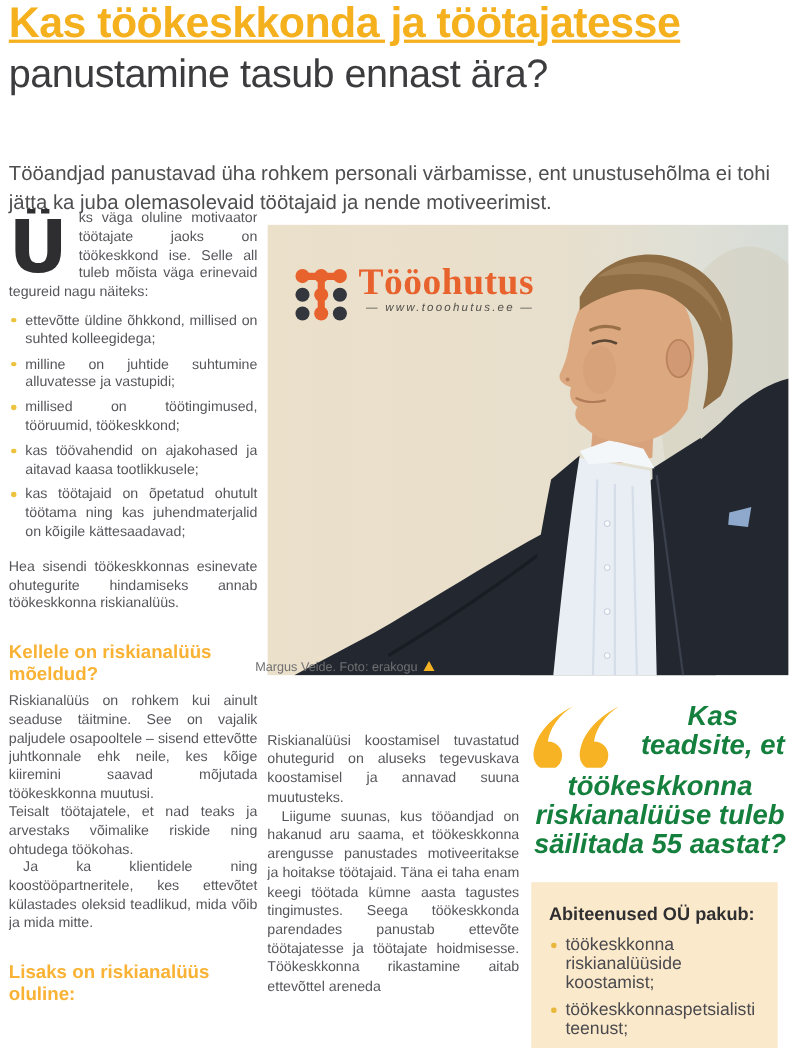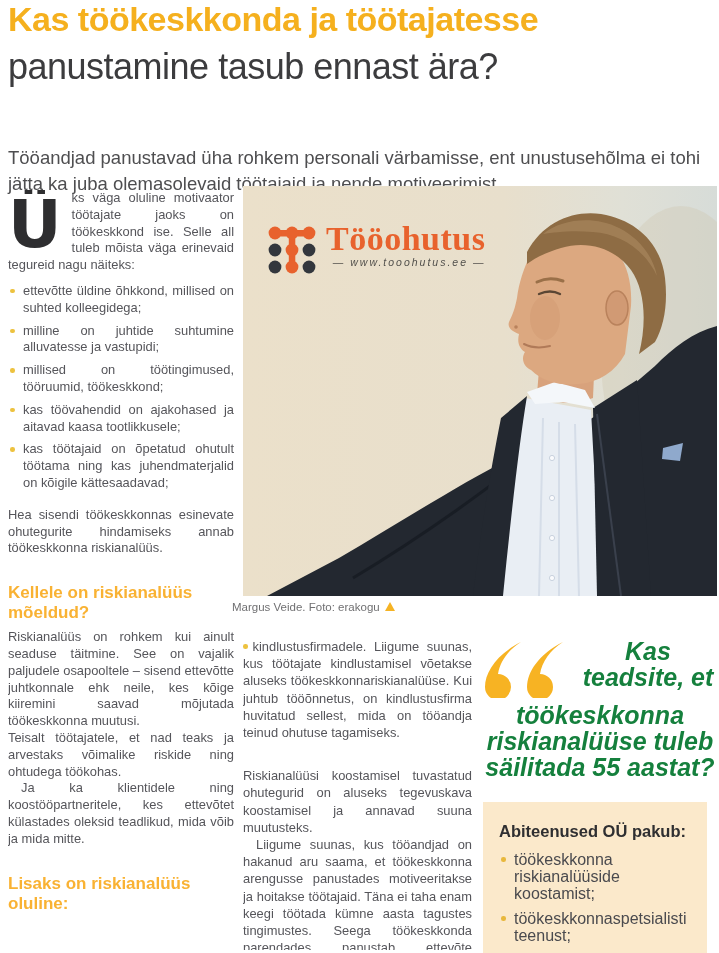--- a/index.html
+++ b/index.html
@@ -1,21 +1,21 @@
 <!DOCTYPE html>
 <html lang="et"><head>
 <meta charset="utf-8">
 <style>
   html,body{margin:0;padding:0;background:#ffffff;}
   .page{position:relative;width:719px;height:953px;background:#fff;overflow:hidden;
         font-family:"Liberation Sans",sans-serif;color:#55555A;}
   .abs{position:absolute;}
 
   
-  .h-line1{left:8px;top:0px;font-size:34px;font-weight:800;color:#F5B01E;letter-spacing:-0.5px;white-space:nowrap;}
+  .h-line1{left:8px;top:0px;font-size:39px;font-weight:800;color:#F5B01E;letter-spacing:-0.5px;white-space:nowrap;text-decoration:underline;}
   .h-line2{left:8px;top:46px;font-size:36px;font-weight:400;color:#3C3C3E;letter-spacing:-0.5px;white-space:nowrap;}
   .lede{left:8px;top:103px;width:704px;font-size:18.5px;line-height:26px;color:#4E4E50;margin-top:42px;}
 
   
   .col{font-size:12.9px;line-height:16.8px;text-align:justify;}
   .col-left{left:8px;top:190px;width:226px;height:760px;overflow:hidden;}
   .col-mid{left:243px;top:638px;width:229px;height:312px;overflow:hidden;line-height:17.2px;}
   .col-right{left:483px;top:638px;width:234px;}
 
   .dropcap{float:left;font-size:66px;line-height:62px;font-weight:700;color:#2E2E30;
@@ -29,21 +29,21 @@
                         border-radius:50%;background:#EDC23F;}
 
   .sec-heading{color:#F9B233;font-size:17px;line-height:20px;font-weight:700;text-align:left;}
   .w-narrow{width:185px;}
 
   .inline-dot{display:inline-block;width:4.5px;height:4.5px;border-radius:50%;background:#EDC23F;
               margin:0 5px 2px 0;vertical-align:middle;}
   .indent{text-indent:13px;}
 
   
-  .photo{left:243px;top:186px;width:474px;height:410px;overflow:hidden;}
+  .photo{left:243px;top:204px;width:474px;height:410px;overflow:hidden;}
   .photo svg{display:block;}
   .logo{position:absolute;left:24px;top:36px;display:flex;align-items:flex-start;}
   .logo-dots{width:50px;height:50px;margin-right:9px;margin-top:3px;}
   .logo-name{font-family:"Liberation Serif",serif;font-weight:700;font-size:34px;line-height:34px;
              color:#E8622D;letter-spacing:0.5px;}
   .logo-url{font-size:10.5px;letter-spacing:2px;color:#52504C;margin-top:0;text-align:right;font-style:italic;}
 
   .caption{left:232px;top:601px;width:462px;font-size:11.5px;color:#707072;}
   .tri{display:inline-block;width:0;height:0;border-left:5px solid transparent;
        border-right:5px solid transparent;border-bottom:9px solid #F5B324;margin-left:5px;}
@@ -152,21 +152,20 @@
       </svg>
       <div>
         <div class="logo-name">Tööohutus</div>
         <div class="logo-url">—  www.tooohutus.ee  —</div>
       </div>
     </div>
   </div>
   <div class="abs caption"><span>Margus Veide. Foto: erakogu</span><span class="tri"></span></div>
 
   <div class="abs col col-mid">
-    <p><span class="inline-dot"></span><span>kindlustusfirmadele. Liigume suunas, kus töötajate kindlustamisel võetakse aluseks töökeskkonnariskianalüüse. Kui juhtub tööõnnetus, on kindlustusfirma huvitatud sellest, mida on tööandja teinud ohutuse tagamiseks.</span></p>
     <div class="gap-l"></div>
     <p>Riskianalüüsi koostamisel tuvastatud ohutegurid on aluseks tegevuskava koostamisel ja annavad suuna muutusteks.</p>
     <p class="indent"><span>Liigume suunas, kus tööandjad on hakanud aru saama, et töökeskkonna arengusse panustades motiveeritakse ja hoitakse töötajaid. Täna ei taha enam keegi töötada kümne aasta tagustes tingimustes. Seega töökeskkonda parendades panustab ettevõte töötajatesse ja töötajate hoidmisesse. Töökeskkonna rikastamine aitab ettevõttel areneda</span></p>
   </div>
 
   <div class="abs col-right">
     <div class="quote">
       <svg class="qmark" viewBox="0 0 88 56">
         <path d="M38,0 C14,12 2,30 2,45 a13,13 0 1 0 13,-13 C17,20 25,8 38,0 Z" fill="#F7B323"></path>
         <path d="M80,0 C56,12 44,30 44,45 a13,13 0 1 0 13,-13 C59,20 67,8 80,0 Z" fill="#F7B323"></path>

